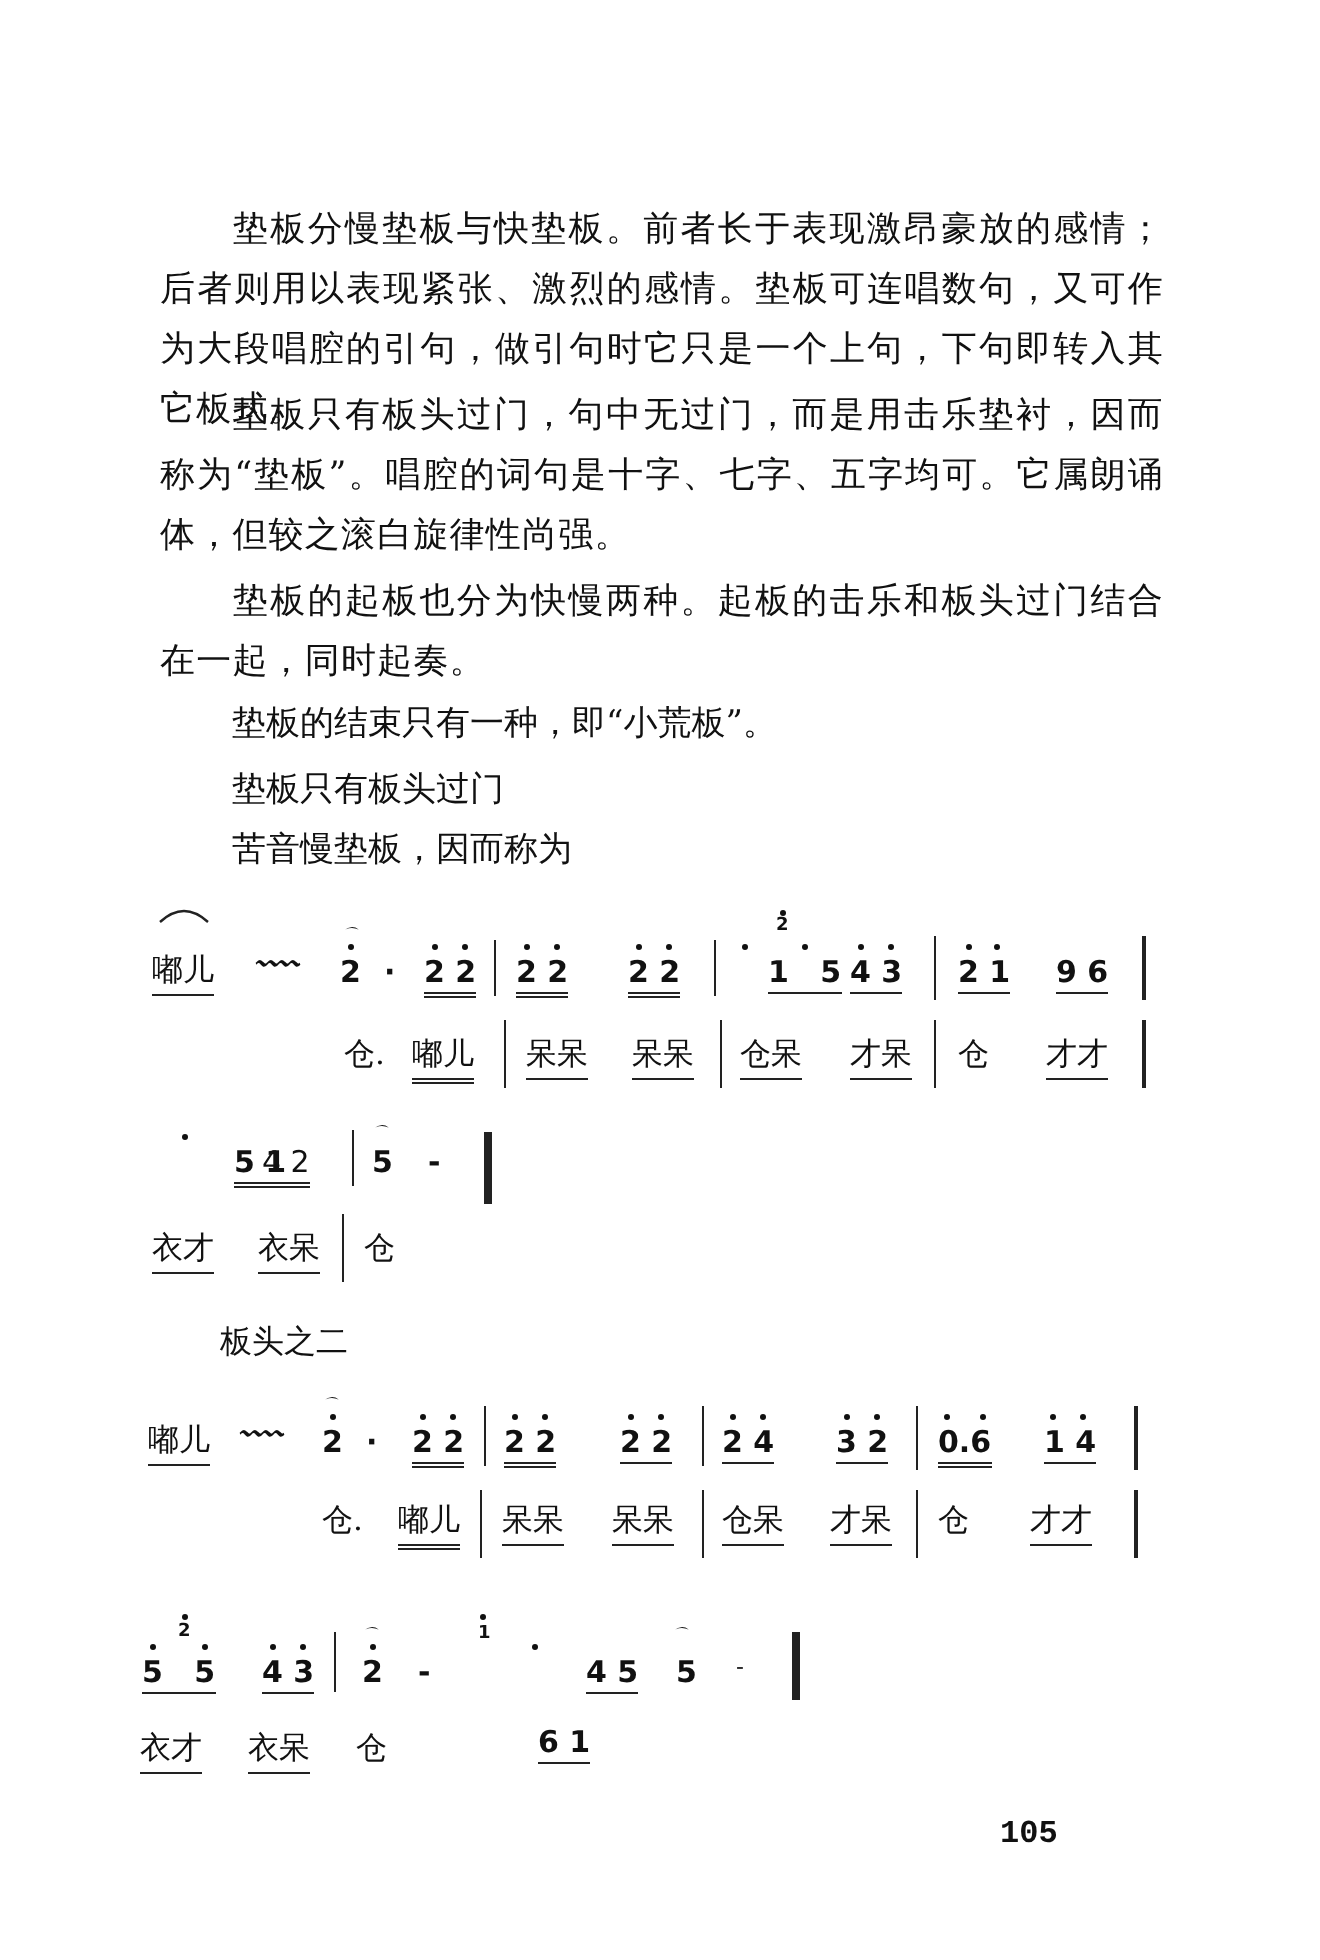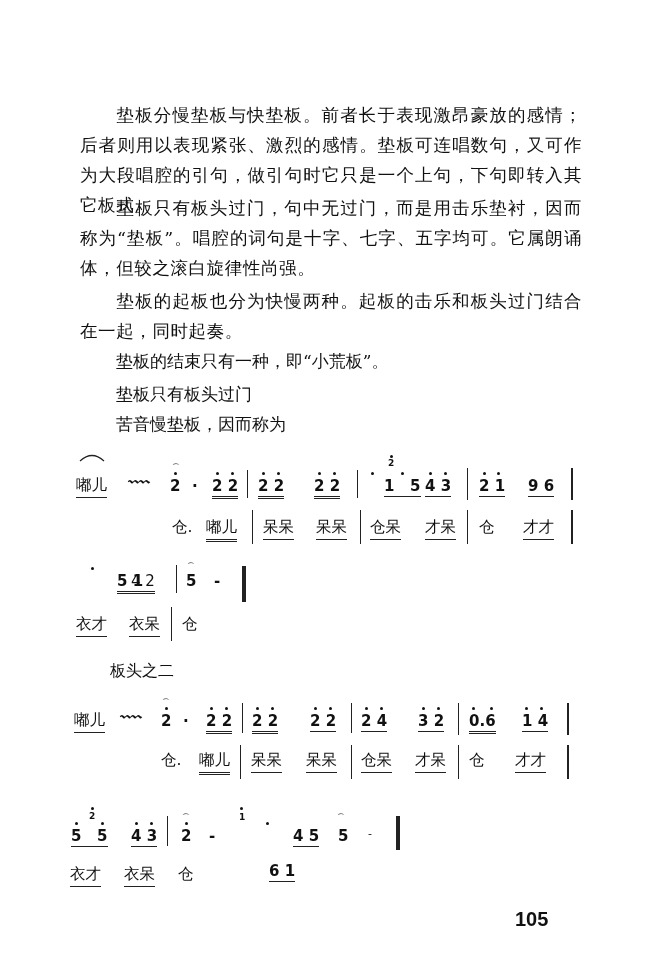--- a/index.html
+++ b/index.html
@@ -13,22 +13,22 @@
   .n { position:absolute; font-family:"DejaVu Sans", sans-serif; font-weight:bold; font-size:15px;
        white-space:nowrap; }
   .ly { position:absolute; font-family:"DejaVu Serif", serif; font-size:15.5px; white-space:nowrap; }
   .ul1 { border-bottom:1px solid #222; padding-bottom:1px; }
   .ul2 { border-bottom:3px double #222; padding-bottom:1px; }
   .bar { position:absolute; width:1.3px; background:#222; }
   .bar.thick { width:4px; }
   .dot { position:absolute; width:3px; height:3px; background:#111; border-radius:50%; }
   .ferm { position:absolute; font-size:8px; font-family:"DejaVu Sans", sans-serif; }
   .grace { position:absolute; font-size:9px; font-family:"DejaVu Sans", sans-serif; font-weight:bold; }
-  .page-num { position:absolute; left:515px; top:908px; font-family:Liberation Sans, sans-serif;
-              font-weight:bold; font-size:20px; }
+  .page-num { position:absolute; left:500px; top:908px; font-family:Liberation Mono, monospace;
+              font-weight:bold; font-size:16px; }
 </style>
 </head>
 <body>
 
 <div class="para" style="top:100px;">
   <span class="ind"></span><span>垫板分慢垫板与快垫板。前者长于表现激昂豪放的感情；后者则用以表现紧张、激烈的感情。垫板可连唱数句，又可作为大段唱腔的引句，做引句时它只是一个上句，下句即转入其它板式。</span>
 </div>
 <div class="para" style="top:193px;">
   <span class="ind"></span><span>垫板只有板头过门，句中无过门，而是用击乐垫衬，因而称为“垫板”。唱腔的词句是十字、七字、五字均可。它属朗诵体，但较之滚白旋律性尚强。</span>
 </div>

